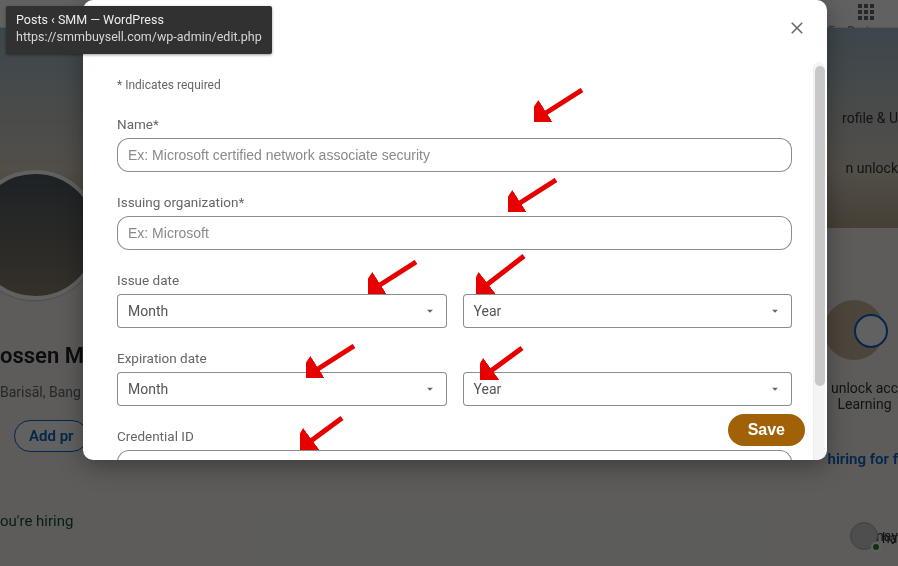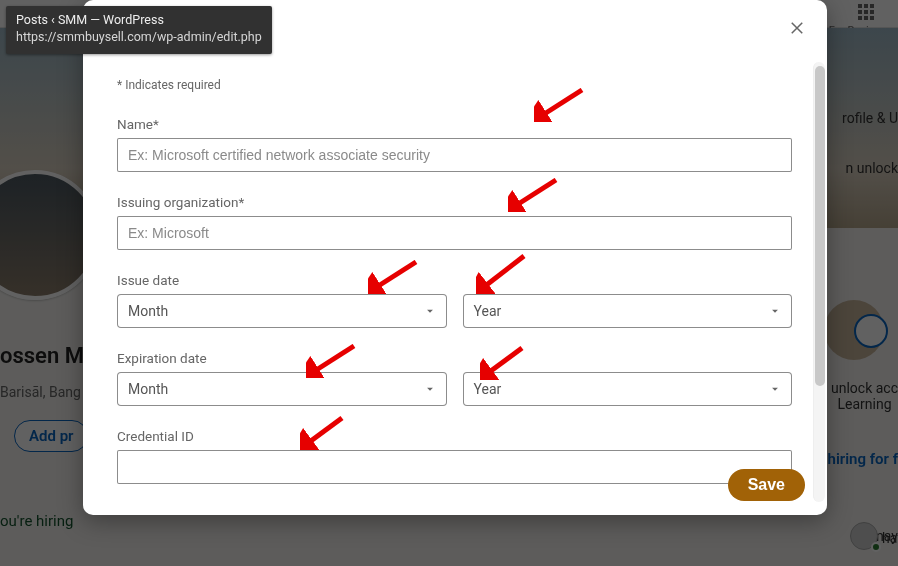--- a/index.html
+++ b/index.html
@@ -29,31 +29,31 @@
 
   
   .overlay { position:absolute; inset:0; background:rgba(0,0,0,0.62); }
 
   
   .tooltip { position:absolute; top:6px; left:6px; background:#313131; color:#eee; padding:6px 10px 8px 10px; font-size:12.5px; line-height:1.35; border-radius:2px; max-width:270px; box-shadow:0 1px 3px rgba(0,0,0,.4); z-index:50;}
   .tooltip .line1 { white-space:nowrap; }
   .tooltip .line2 { color:#d6d6d6; white-space:nowrap; }
 
   
-  .modal { position:absolute; top:0; left:83px; width:744px; height:515px; background:#fff; border-radius:10px; box-shadow:0 6px 24px rgba(0,0,0,.35); overflow:hidden; }
+  .modal { position:absolute; top:0; left:83px; width:744px; height:460px; background:#fff; border-radius:10px; box-shadow:0 6px 24px rgba(0,0,0,.35); overflow:hidden; }
   .modal-header { position:relative; height:58px; padding:0 24px; display:flex; align-items:center; }
   .modal-title { font-size:20px; color:rgba(0,0,0,.88); font-weight:500; }
   .close-btn { position:absolute; right:14px; top:14px; width:32px; height:32px; display:flex; align-items:center; justify-content:center; border-radius:50%; cursor:pointer; color:#666;}
   .close-btn svg { width:18px; height:18px; }
   .modal-body-wrap { position:relative; height:448px; }
   .modal-body { position:absolute; top:0; left:0; right:15px; bottom:0; overflow:hidden; padding:0 20px 0 34px;}
   .req-note { font-size:12px; color:#666; margin:20px 0 24px 0; }
   .field { margin-bottom:22px; }
   .field-label { font-size:13.5px; color:#666; margin-bottom:6px; }
-  .txt-input { width:100%; height:34px; border:1px solid rgba(0,0,0,.45); border-radius:2px; padding:12px 10px; font-size:14px; color:#3b82f6; background:#fff;}
+  .txt-input { width:100%; height:34px; border:1px solid rgba(0,0,0,.45); border-radius:12px; padding:12px 10px; font-size:14px; color:#3b82f6; background:#fff;}
   .txt-input::placeholder { color:#8a8a8a; }
   .row-two { display:flex; gap:16px; }
   .sel { position:relative; flex:1 1 0; }
   .sel-box { width:100%; height:34px; border:1px solid rgba(0,0,0,.45); border-radius:4px; padding:4px 30px 4px 10px; font-size:14px; color:#555; background:#fff; display:flex; align-items:center; cursor:pointer;}
   .sel-caret { position:absolute; right:10px; top:50%; transform:translateY(-50%); pointer-events:none; color:#666;}
   .sel-caret svg { width:14px; height:14px; display:block;}
   
   .scrollbar-track { position:absolute; top:4px; right:2px; bottom:4px; width:12px; background:#f4f4f4; border-left:1px solid #eee; border-radius:6px;}
   .scrollbar-thumb { position:absolute; top:4px; left:1px; width:10px; height:320px; background:#c8c8c8; border-radius:5px; cursor:pointer;}
   

